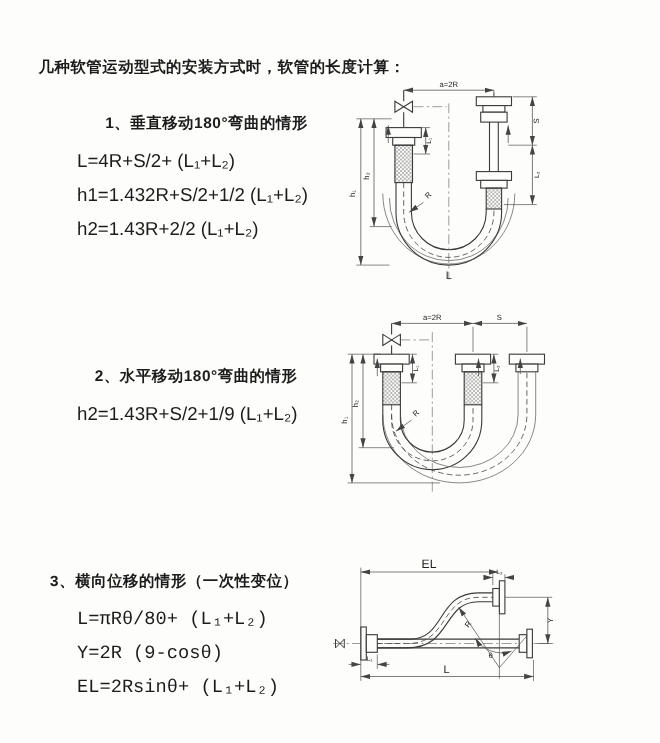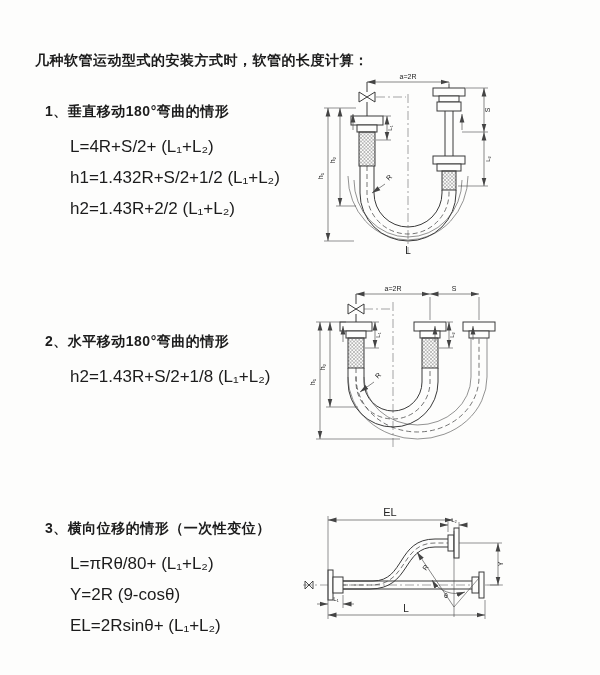--- a/index.html
+++ b/index.html
@@ -10,25 +10,25 @@
     color:#1c1c1c;
     position:relative;
     overflow:hidden;
   }
   .page{position:absolute;inset:0;}
   .doc-title{
     position:absolute;left:35px;top:32px;
     font-size:14px;font-weight:700;letter-spacing:.5px;margin-top:20px;
   }
   .section{position:absolute;left:45px;}
-  .sec-heading{font-size:14px;font-weight:700;letter-spacing:.5px;margin:0 0 10px 0;}
+  .sec-heading{font-size:14px;font-weight:700;letter-spacing:.5px;margin:0 0 10px 0;text-align:right;}
   .formula{font-size:17px;font-weight:400;margin:0 0 0 25px;line-height:31px;white-space:pre;}
   #sec1{top:103px;}
   #sec2{top:305px;margin-top:28px;}
-  #sec3{top:520px;}
+  #sec3{top:520px;font-family:Liberation Mono, monospace;}
   svg{position:absolute;overflow:visible;}
   #svg1{left:298px;top:68px;}
   #svg2{left:298px;top:282px;}
   #svg3{left:293px;top:498px;}
   .ln{stroke:#3a3a3a;stroke-width:1;fill:none;}
   .thin{stroke:#4a4a4a;stroke-width:.6;fill:none;}
   .dim{stroke:#555;stroke-width:.7;fill:none;}
   .cl{stroke:#6a6a6a;stroke-width:.6;fill:none;stroke-dasharray:9 3 2 3;}
   .hd{stroke:#3a3a3a;stroke-width:.7;fill:none;stroke-dasharray:5 3;}
   .part{fill:#fdfdfc;stroke:#3a3a3a;stroke-width:1;}
@@ -47,21 +47,21 @@
 
   <div class="section" id="sec1">
     <div class="sec-heading">1、垂直移动180°弯曲的情形</div>
     <div class="formula">L=4R+S/2+ (L₁+L₂)</div>
     <div class="formula">h1=1.432R+S/2+1/2 (L₁+L₂)</div>
     <div class="formula">h2=1.43R+2/2 (L₁+L₂)</div>
   </div>
 
   <div class="section" id="sec2">
     <div class="sec-heading">2、水平移动180°弯曲的情形</div>
-    <div class="formula">h2=1.43R+S/2+1/8 (L₁+L₂)</div>
+    <div class="formula">h2=1.43R+S/2+1/9 (L₁+L₂)</div>
   </div>
 
   <div class="section" id="sec3">
     <div class="sec-heading">3、横向位移的情形（一次性变位）</div>
     <div class="formula">L=πRθ/80+ (L₁+L₂)</div>
     <div class="formula">Y=2R (9-cosθ)</div>
     <div class="formula">EL=2Rsinθ+ (L₁+L₂)</div>
   </div>
 
   <svg id="svg1" width="262" height="192" viewBox="0 0 262 192">

